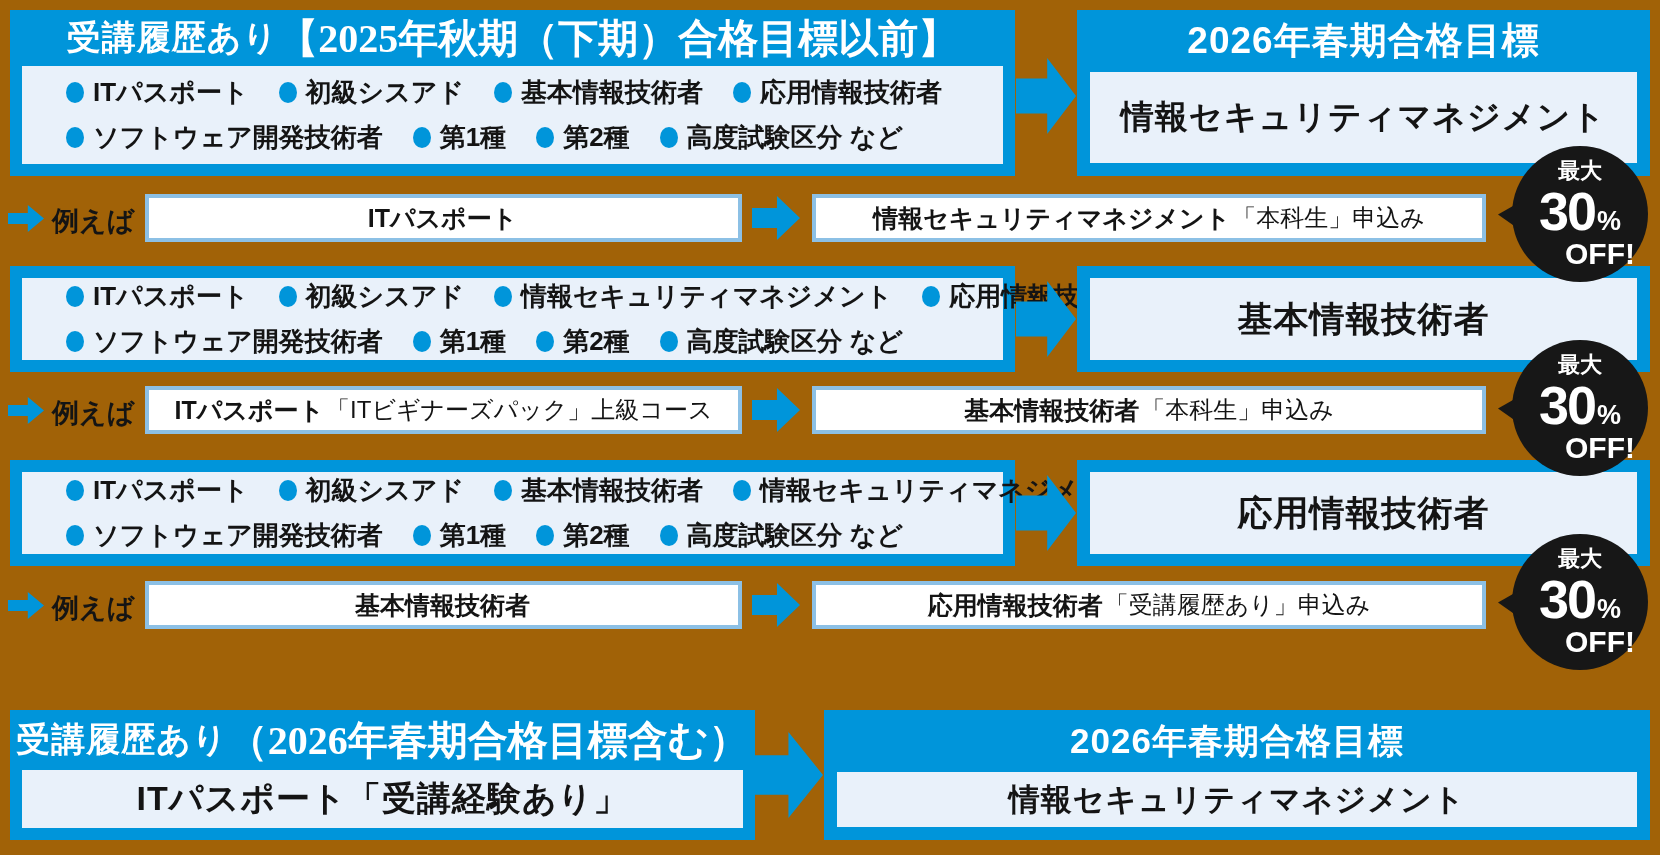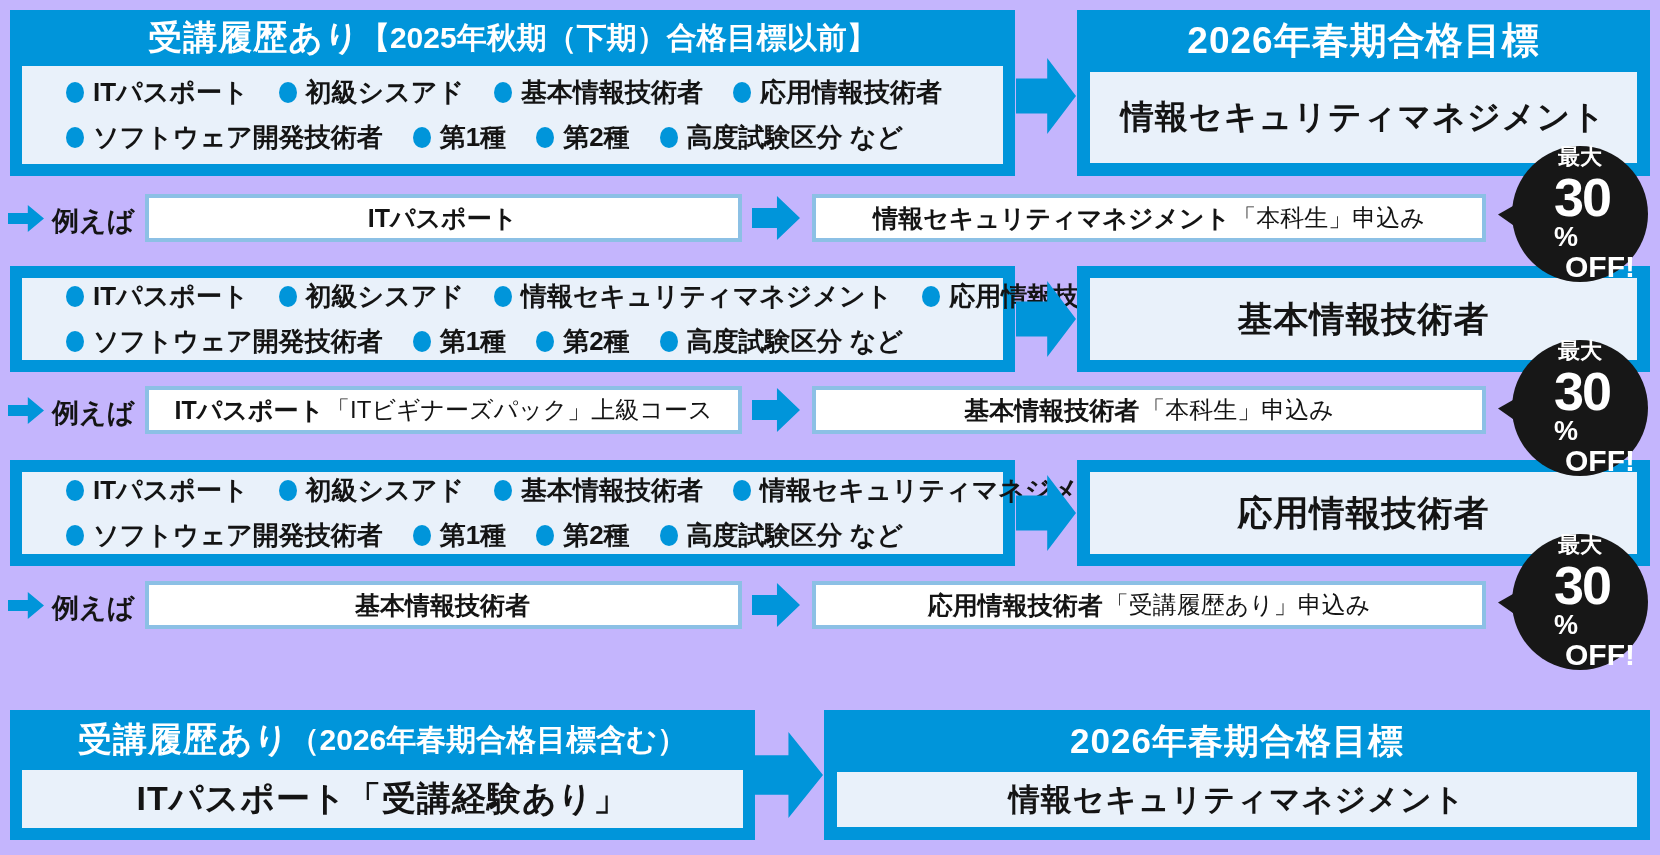--- a/index.html
+++ b/index.html
@@ -4,30 +4,30 @@
 <style>
   :root{
     --blue:#0095da;
     --ltblue:#e9f1fa;
     --boxborder:#8cc0e5;
     --ink:#141414;
     --badge:#171717;
   }
   *{margin:0;padding:0;box-sizing:border-box;}
   body{background:#ffffff;font-family:"Liberation Sans",sans-serif;color:var(--ink);}
-  #canvas{position:relative;width:1660px;height:855px;background:#c4b5fd;overflow:hidden;text-align:center;}
+  #canvas{position:relative;width:1660px;height:855px;background:#a16207;overflow:hidden;text-align:center;}
 
   
   .shell{position:absolute;background:var(--blue);}
   .shell-header{display:flex;align-items:center;justify-content:center;color:#fff;font-weight:bold;white-space:nowrap;}
   .shell-body{position:absolute;background:var(--ltblue);display:flex;align-items:center;justify-content:center;}
 
   
   .hdr-main{font-size:34px;letter-spacing:1px;}
-  .hdr-sub{font-size:30px;letter-spacing:0px;}
+  .hdr-sub{font-size:40px;letter-spacing:0px;font-family:Liberation Serif, serif;}
 
   
   .bullets-body{flex-direction:column;align-items:flex-start;justify-content:center;gap:10px;padding-left:44px;}
   .bullet-line{display:flex;align-items:center;gap:30px;white-space:nowrap;}
   .bullet-item{display:flex;align-items:center;gap:9px;font-weight:bold;font-size:26px;}
   .dot{width:18px;height:21px;border-radius:50%;background:var(--blue);flex:0 0 auto;}
 
   
   .target-text{font-weight:bold;font-size:35px;letter-spacing:1px;}
 
@@ -37,21 +37,21 @@
   
   .ex-glyph{position:absolute;background:var(--blue);clip-path:polygon(0 30%,55% 30%,55% 0,100% 50%,55% 100%,55% 70%,0 70%);width:36px;height:27px;}
   .ex-label{position:absolute;font-size:27px;font-weight:bold;white-space:nowrap;}
   .ex-box{position:absolute;background:#fff;border:4px solid var(--boxborder);display:flex;align-items:center;justify-content:center;white-space:nowrap;font-size:24px;}
   .ex-box .strong{font-weight:bold;font-size:25px;margin-right:2px;}
 
   
   .badge{position:absolute;width:136px;height:136px;background:var(--badge);border-radius:50%;display:flex;flex-direction:column;align-items:center;justify-content:center;color:#fff;font-weight:bold;line-height:1;z-index:5;}
   .badge .tail{position:absolute;left:-14px;top:56px;width:22px;height:28px;background:var(--badge);clip-path:polygon(100% 0,0 45%,100% 100%);}
   .badge .b-max{font-size:22px;margin-bottom:2px;}
-  .badge .b-row{display:flex;align-items:baseline;flex-direction:column;}
+  .badge .b-row{display:flex;align-items:baseline;}
   .badge .b-val{font-size:54px;letter-spacing:-2px;}
   .badge .b-pct{font-size:27px;margin-left:2px;}
   .badge .b-off{font-size:30px;margin-top:1px;letter-spacing:0px;margin-left:40px;}
 </style>
 </head>
 <body>
 
 <div id="canvas">
 
   <div class="shell" style="left:10px;top:10px;width:1005px;height:166px;">

